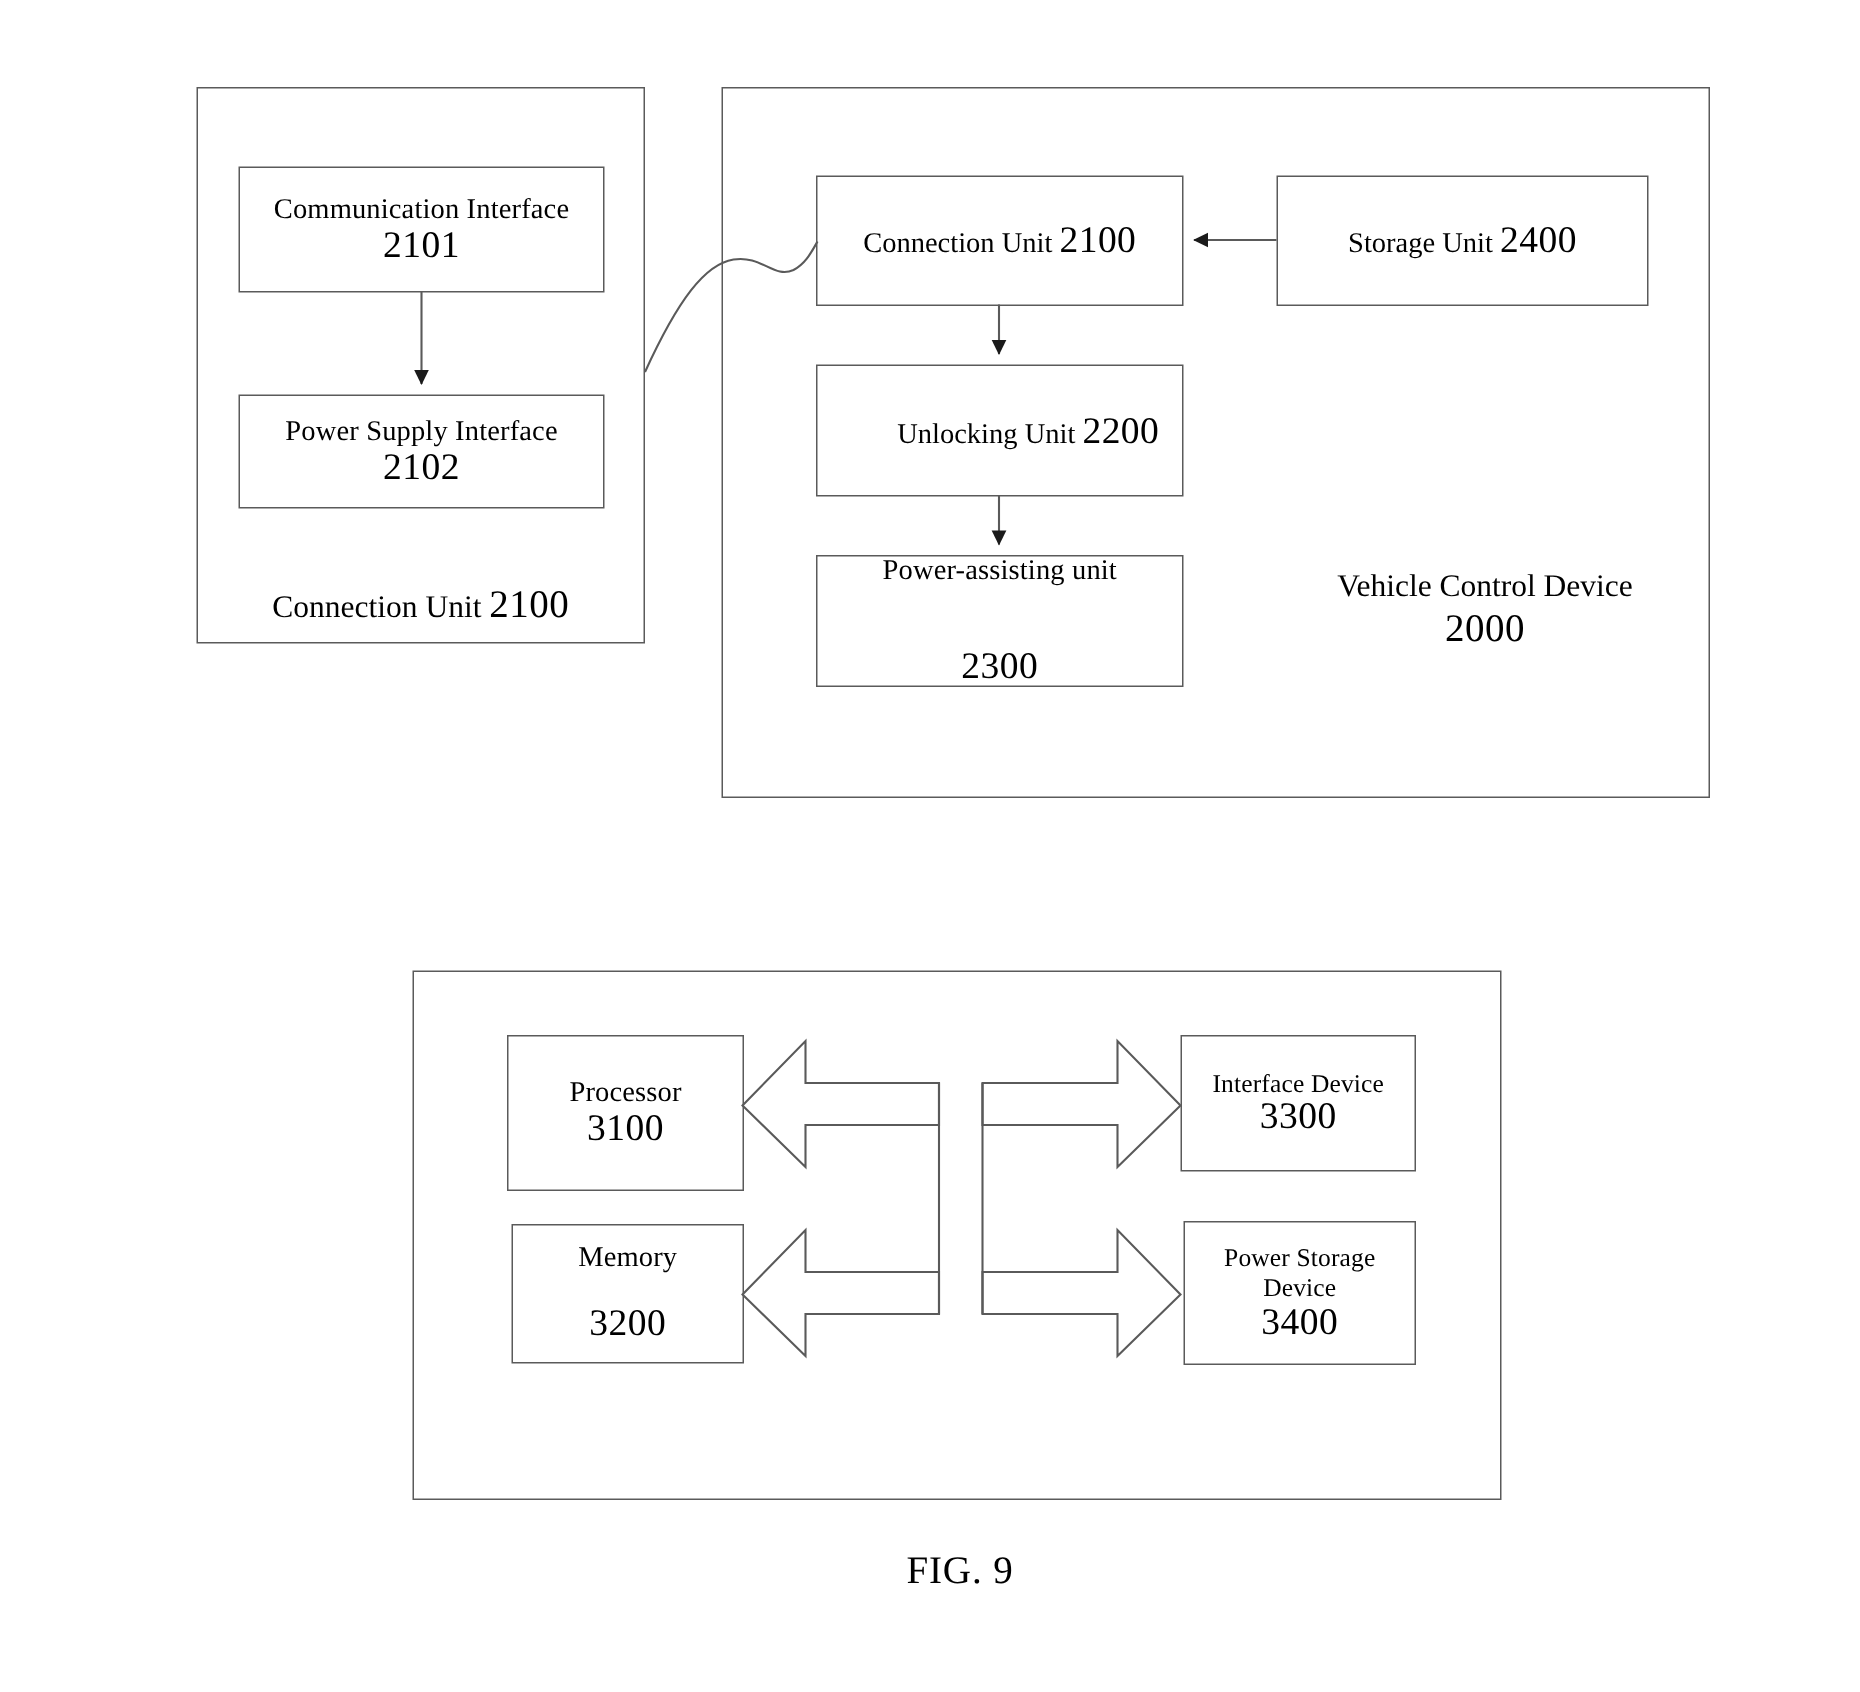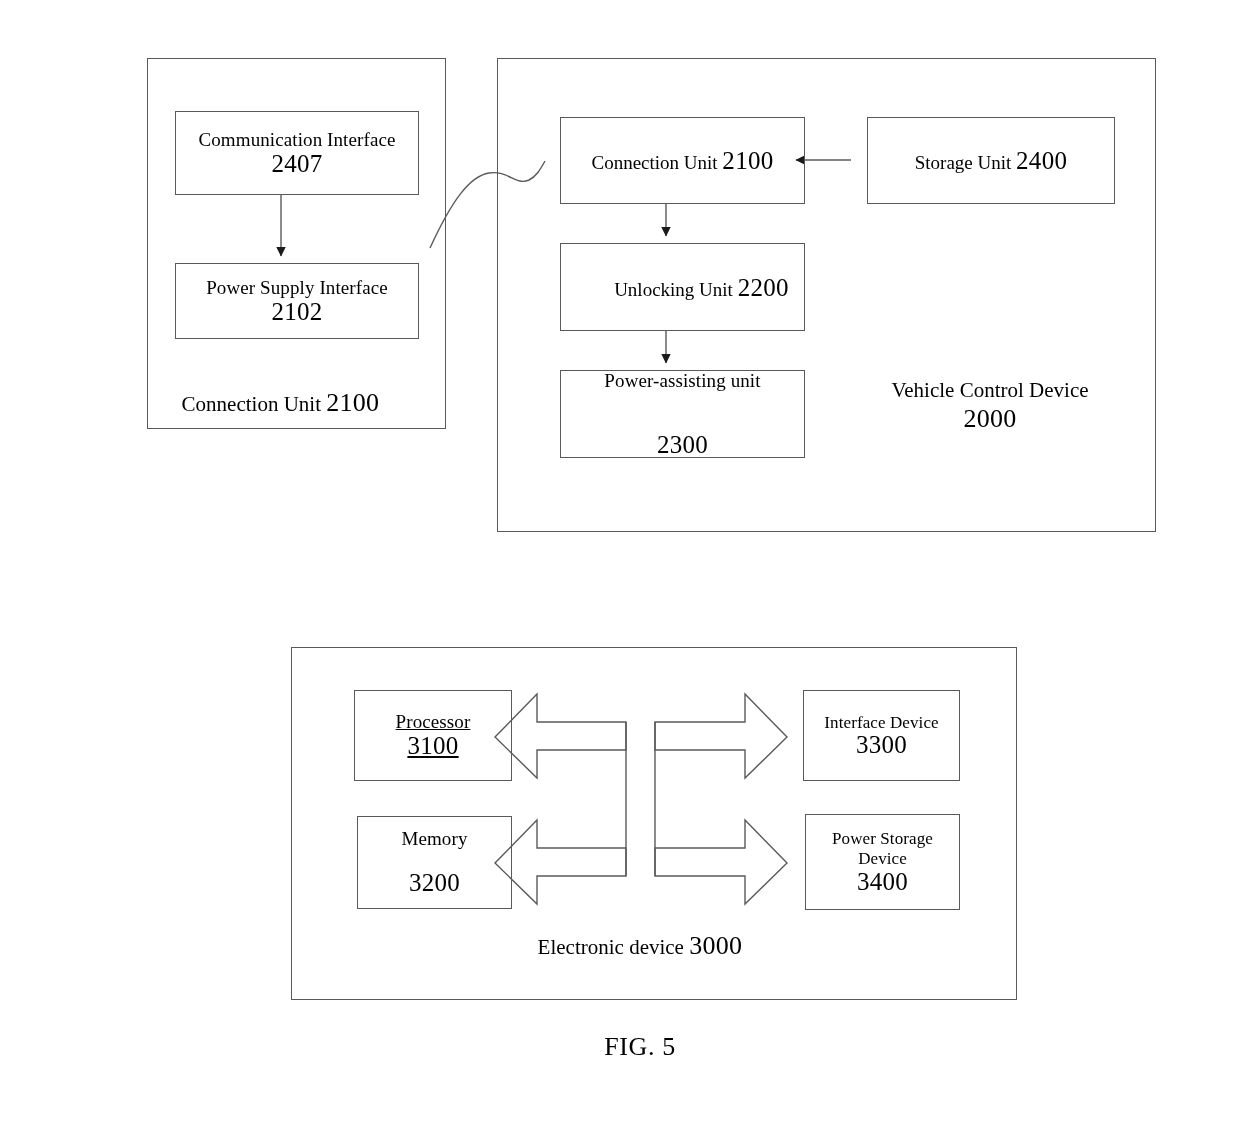--- a/index.html
+++ b/index.html
@@ -30,21 +30,20 @@
     width: 1240px;
     height: 1128px;
     pointer-events: none;
   }
   .node-box,
   .container-box {
     position: absolute;
     box-sizing: border-box;
     border: 1.3px solid #5a5a5a;
     background: transparent;
-    margin-left: 16px;
   }
   .node-box {
     display: flex;
     flex-direction: column;
     align-items: center;
     justify-content: center;
     text-align: center;
     line-height: 1.16;
   }
   .node-title {
@@ -137,21 +136,21 @@
   </svg>
 
   <div class="container-box" style="left:131px; top:58px; width:299px; height:371px;"></div>
 
   <div class="container-caption" style="left:131px; top:387px; width:299px;">
     <span class="cap-inline"><span>Connection Unit</span> <span class="num-inline">2100</span></span>
   </div>
 
   <div class="node-box" style="left:159px; top:111px; width:244px; height:84px;">
     <span class="node-title">Communication Interface</span>
-    <span class="node-num">2407</span>
+    <span class="node-num">2101</span>
   </div>
 
   <div class="node-box" style="left:159px; top:263px; width:244px; height:76px;">
     <span class="node-title">Power Supply Interface</span>
     <span class="node-num">2102</span>
   </div>
 
   <div class="container-box" style="left:481px; top:58px; width:659px; height:474px;"></div>
 
   <div class="container-caption" style="left:830px; top:378px; width:320px;">
@@ -172,40 +171,37 @@
   </div>
 
   <div class="node-box" style="left:544px; top:370px; width:245px; height:88px;gap:40px;">
     <span class="node-title">Power-assisting unit</span>
     <span class="node-num">2300</span>
   </div>
 
 
   <div class="container-box" style="left:275px; top:647px; width:726px; height:353px;"></div>
 
-  <div class="container-caption" style="left:430px; top:930px; width:420px;">
-    <span class="cap-inline"><span>Electronic device</span> <span class="num-inline">3000</span></span>
-  </div>
-
-  <div class="node-box" style="left:338px; top:690px; width:158px; height:91px;text-decoration:underline;">
+
+  <div class="node-box" style="left:338px; top:690px; width:158px; height:104px;">
     <span class="node-title">Processor</span>
     <span class="node-num">3100</span>
   </div>
 
   <div class="node-box" style="left:341px; top:816px; width:155px; height:93px;gap:20px;">
     <span class="node-title">Memory</span>
     <span class="node-num">3200</span>
   </div>
 
   <div class="node-box" style="left:787px; top:690px; width:157px; height:91px;">
     <span class="node-title small">Interface Device</span>
     <span class="node-num">3300</span>
   </div>
 
   <div class="node-box" style="left:789px; top:814px; width:155px; height:96px;">
     <span class="node-title small">Power Storage</span>
     <span class="node-title small">Device</span>
     <span class="node-num">3400</span>
   </div>
 
-  <div class="fig-label" style="left:540px; top:1032px; width:200px;">FIG. 5</div>
+  <div class="fig-label" style="left:540px; top:1032px; width:200px;">FIG. 9</div>
 
 </div>
 
 </body></html>

